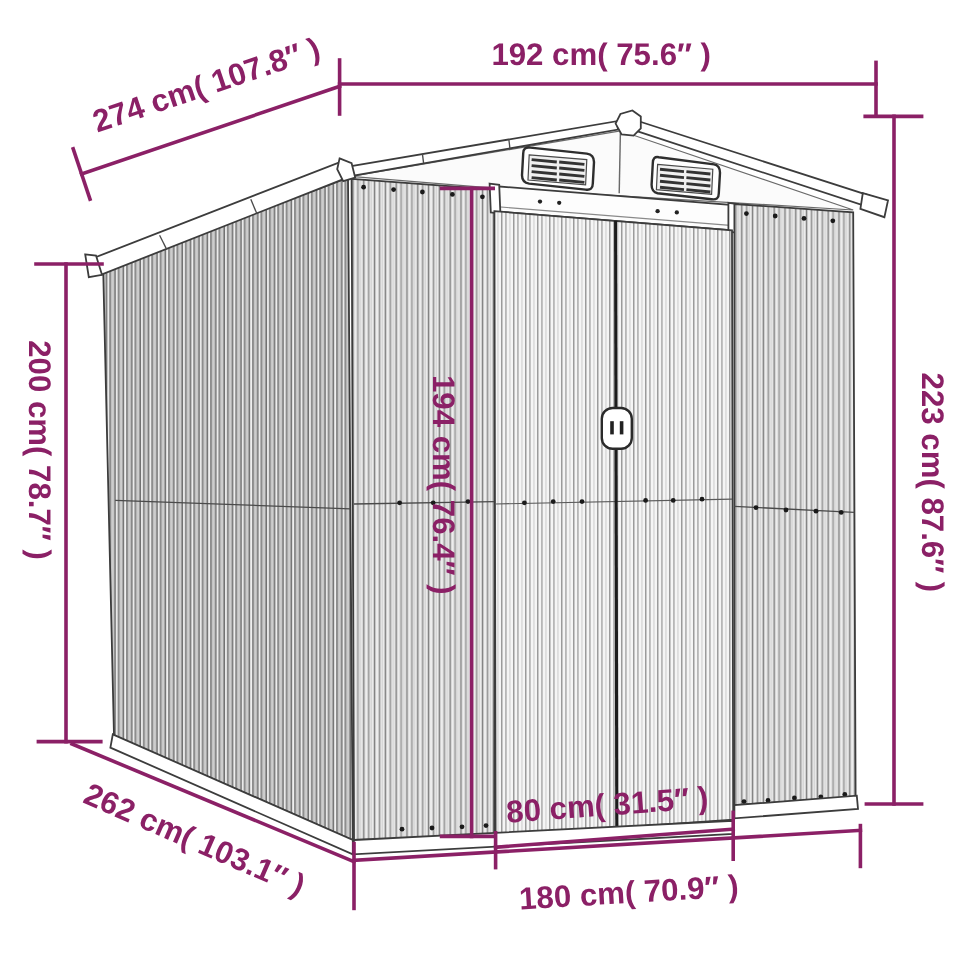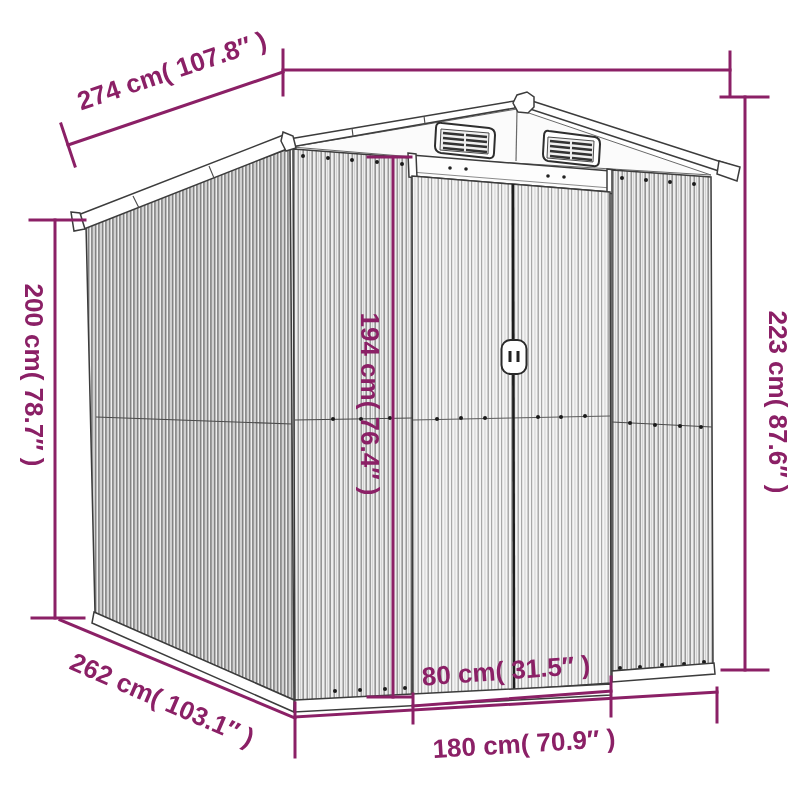--- a/index.html
+++ b/index.html
@@ -212,20 +212,21 @@
         <line class="dim-stroke" x1="60" y1="620" x2="295" y2="718"></line>
         <line class="dim-stroke" x1="295" y1="703" x2="295" y2="757"></line>
       </g>
       <g>
         <line class="dim-stroke" x1="295" y1="717" x2="717" y2="692"></line>
         <line class="dim-stroke" x1="717" y1="688" x2="717" y2="722"></line>
       </g>
     </g>
   </svg>
 
+  <div class="dim-label" style="left:501px;top:46px;--rot:0deg">192 cm( 75.6″ )</div>
   <div class="dim-label" style="left:172px;top:71px;--rot:-18.5deg">274 cm( 107.8″ )</div>
   <div class="dim-label" style="left:33px;top:375px;--rot:90deg">200 cm( 78.7″ )</div>
   <div class="dim-label" style="left:369px;top:404px;--rot:90deg">194 cm( 76.4″ )</div>
   <div class="dim-label" style="left:777px;top:402px;--rot:90deg">223 cm( 87.6″ )</div>
   <div class="dim-label" style="left:506px;top:671px;--rot:-4.2deg">80 cm( 31.5″ )</div>
   <div class="dim-label" style="left:162px;top:700px;--rot:23.5deg">262 cm( 103.1″ )</div>
   <div class="dim-label" style="left:524px;top:744px;--rot:-3.4deg">180 cm( 70.9″ )</div>
 </div>
 
 </body></html>

